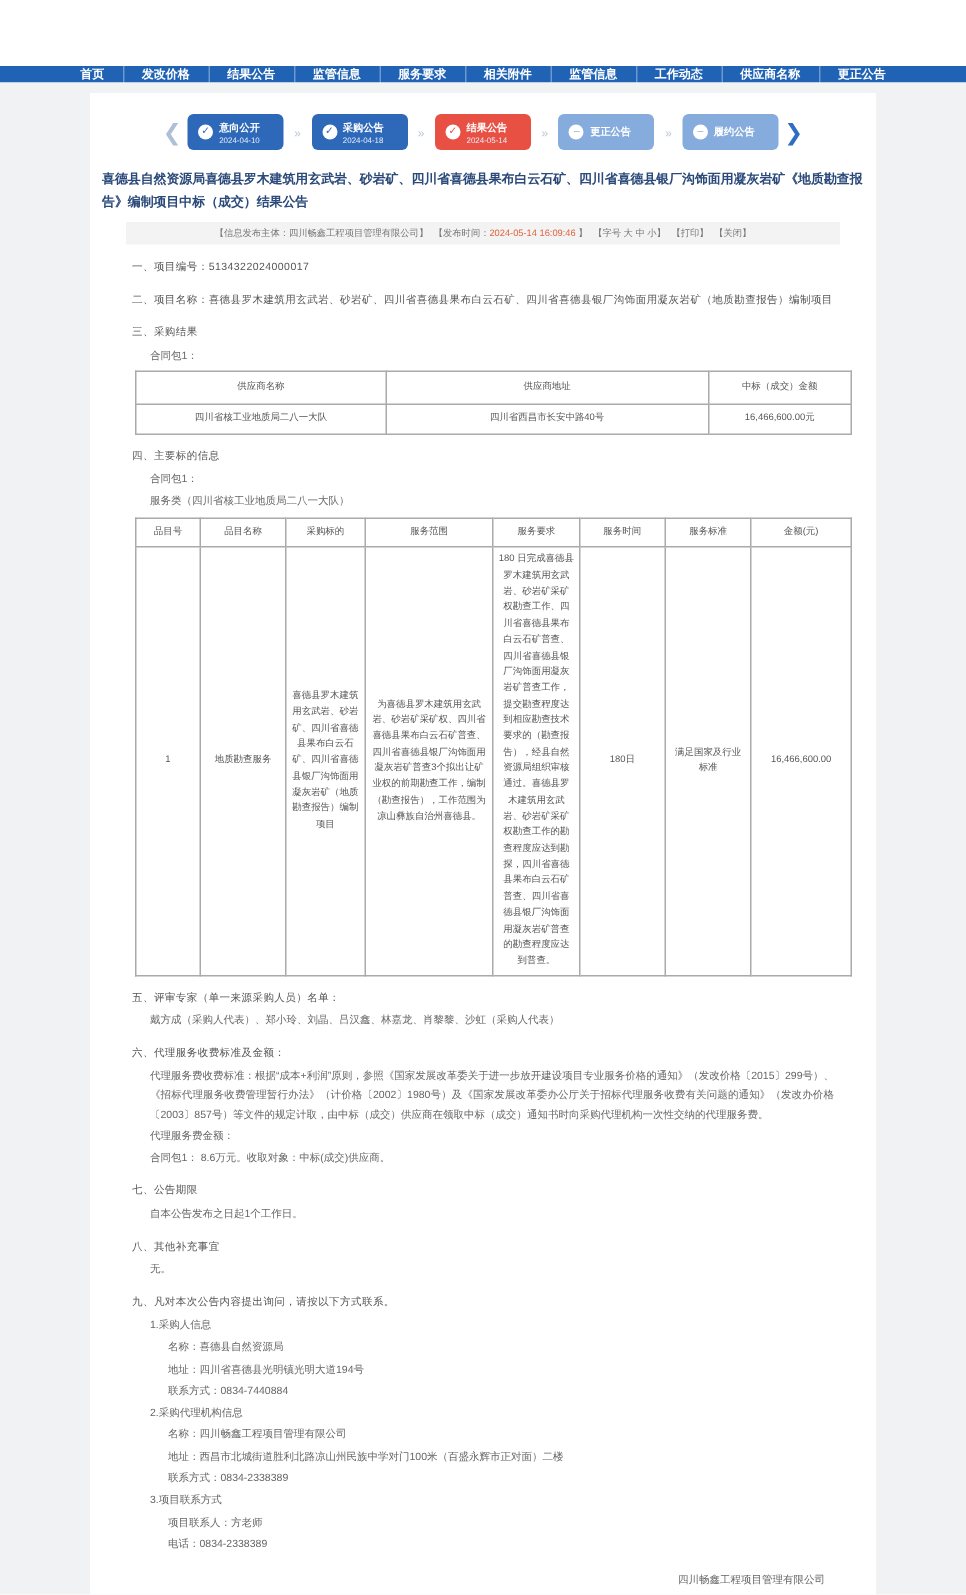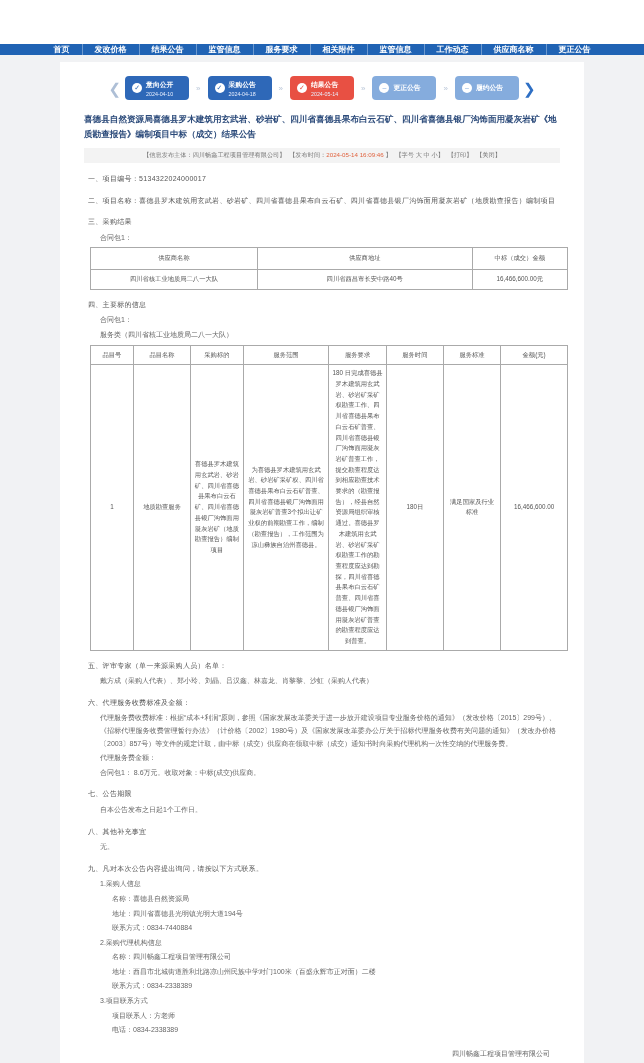--- a/index.html
+++ b/index.html
@@ -31,21 +31,21 @@
   .stage-icon { width:10px; height:10px; border-radius:50%; background:#ffffff; font-size:7px; line-height:10px; text-align:center; flex:0 0 auto; }
   .stage-texts { display:flex; flex-direction:column; justify-content:center; }
   .stage-label { color:#ffffff; font-size:6.8px; font-weight:bold; white-space:nowrap; }
   .stage-date { color:#e8efff; font-size:5.3px; margin-top:1px; white-space:nowrap; }
   .stage.done { background:#2e68b8; } .stage.done .stage-icon { color:#2e68b8; }
   .stage.active { background:#e85043; } .stage.active .stage-icon { color:#e85043; }
   .stage.future { background:#85acdd; } .stage.future .stage-icon { color:#85acdd; }
   .stage-sep { color:#b9c6d8; font-size:8px; margin:0 7px; }
 
   
-  .doc-title { margin:4px 24px 0; color:#2b4a7a; font-size:8.6px; font-weight:bold; line-height:1.75; }
+  .doc-title { margin:4px 8px 0; color:#2b4a7a; font-size:8.6px; font-weight:bold; line-height:1.75; }
   .meta-bar { margin:6px 24px 0; background:#f3f3f3; padding:3px 4px; text-align:center; font-size:6.2px; color:#777; white-space:nowrap; }
   .meta-bar .time { color:#e0633f; }
   .meta-bar .mi { margin:0 1px; cursor:pointer; }
 
   
   .body { padding:10px 28px 0; color:#666; font-size:7px; line-height:1.8; }
   .sec { margin-bottom:9px; }
   .sec-h { color:#555; letter-spacing:.3px; margin-bottom:3px; }
   .sub { margin-left:12px; margin-bottom:2px; }
   .para { margin-left:12px; margin-bottom:2px; text-align:justify; }

